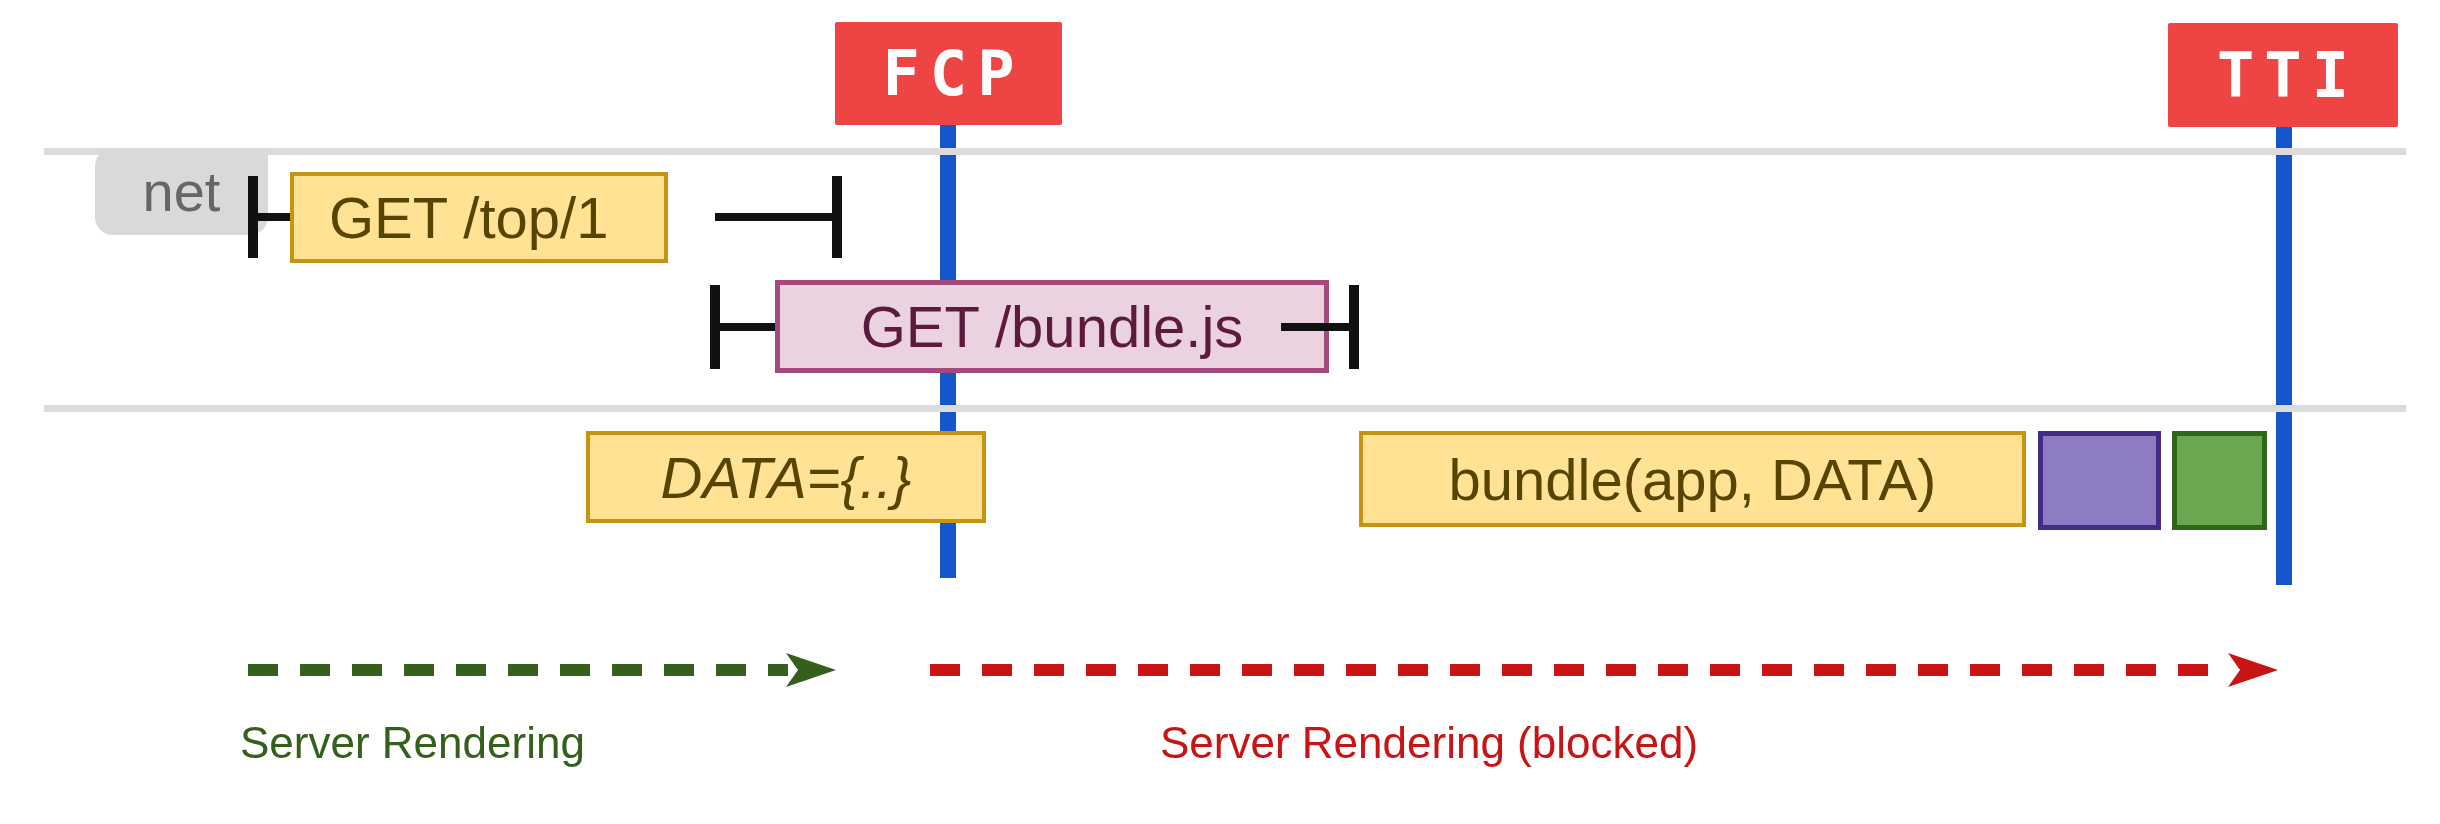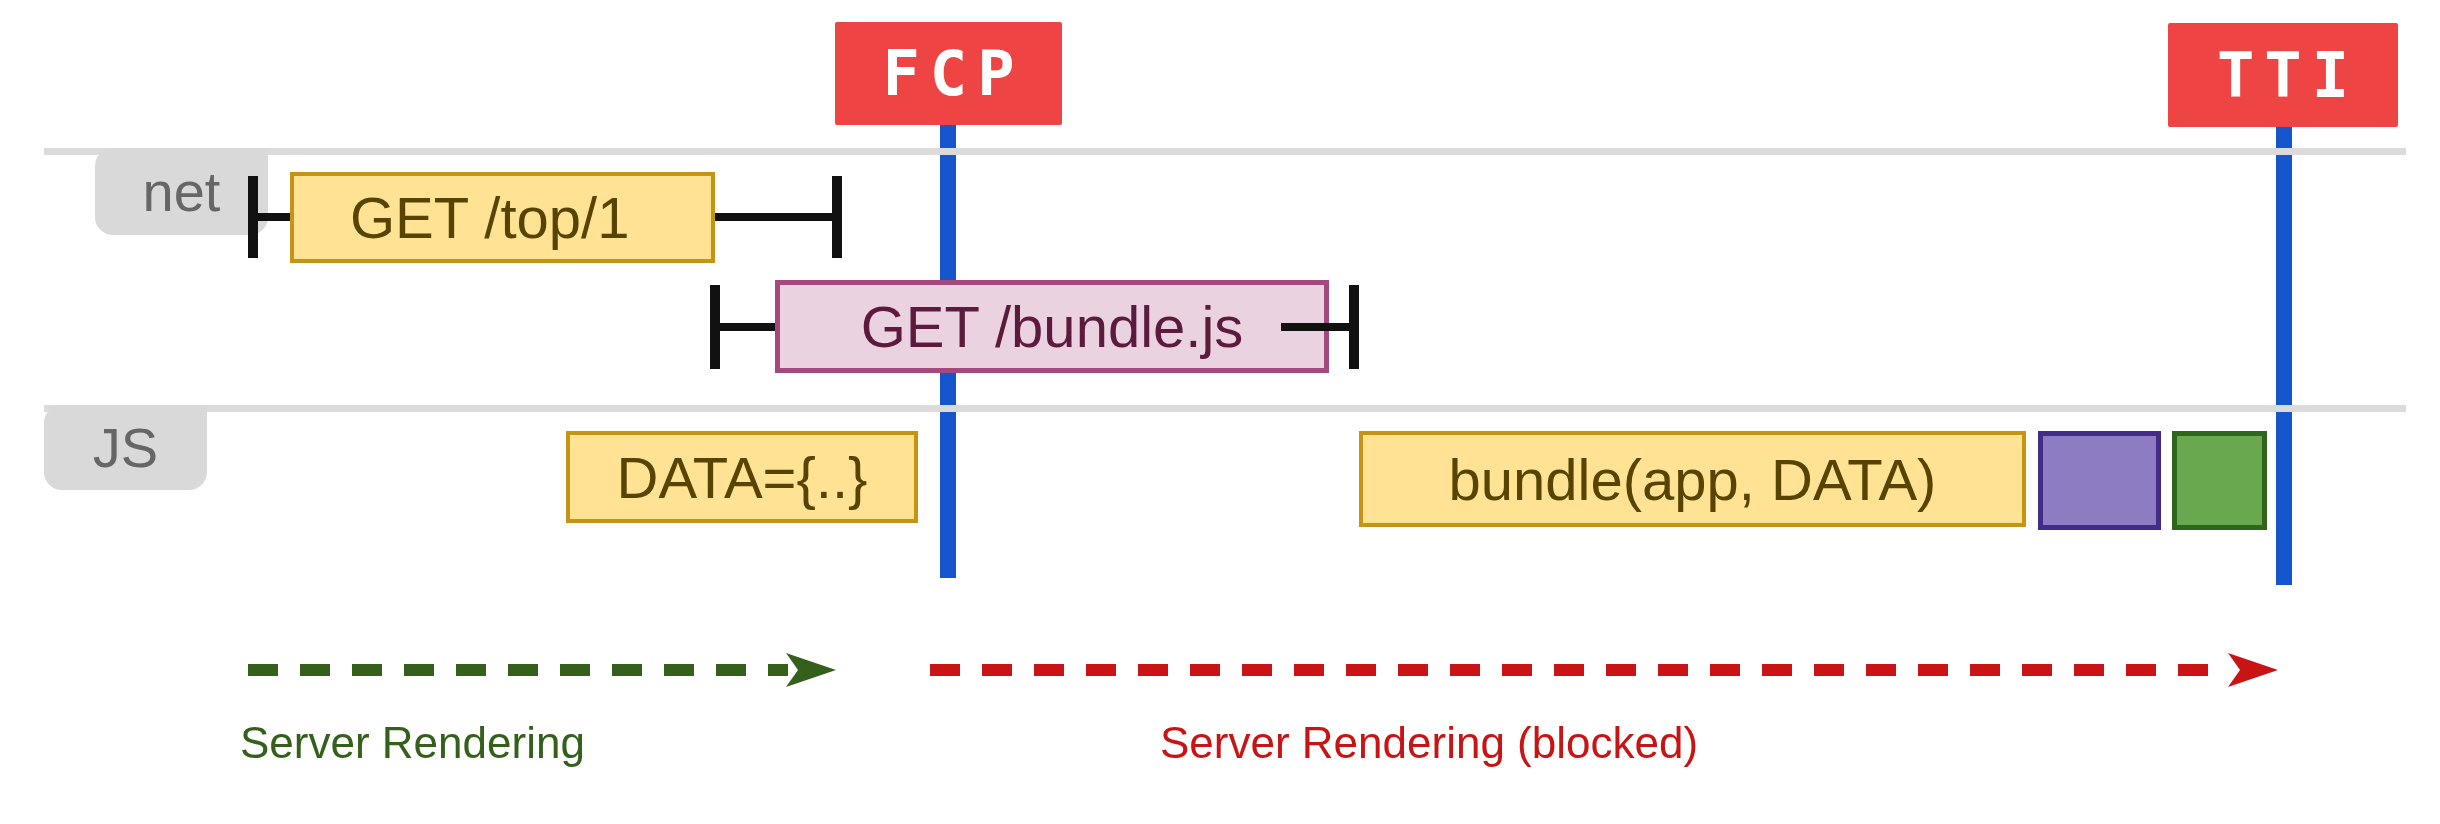--- a/index.html
+++ b/index.html
@@ -50,23 +50,23 @@
   #w2-right { left:1349px; top:285px; height:84px; }
 
   
   .task {
     position:absolute; z-index:4; display:flex; align-items:center;
     font-size:58px; box-sizing:border-box; white-space:nowrap;
   }
   .task.yellow { background:#FFE294; border:4px solid #C59413; color:#574400; }
   .task.pink   { background:#EBD2E0; border:5px solid #A3497B; color:#5C1A3D; }
   .task.center { justify-content:center; }
-  #task-get-top    { left:290px;  top:172px; width:425px; height:91px; padding-left:56px; }
+  #task-get-top    { left:290px;  top:172px; width:378px; height:91px; padding-left:35px; }
   #task-get-bundle { left:775px;  top:280px; width:554px; height:93px; }
-  #task-data       { left:566px;  top:431px; width:352px; height:92px; }
+  #task-data       { left:586px;  top:431px; width:400px; height:92px;font-style:italic; }
   #task-render     { left:1359px; top:431px; width:667px; height:96px; }
   #task-purple { position:absolute; z-index:4; box-sizing:border-box; left:2038px; top:431px; width:123px; height:99px; background:#8E7CC3; border:5px solid #432C85; }
   #task-green  { position:absolute; z-index:4; box-sizing:border-box; left:2172px; top:431px; width:95px;  height:99px; background:#69A84F; border:5px solid #2E661C; }
 
   
   .dash-line { position:absolute; top:664px; height:12px; z-index:1; }
   #server-dashes { left:248px; width:540px;
     background:repeating-linear-gradient(90deg,#35601B 0 30px,transparent 30px 52px); }
   #client-dashes { left:930px; width:1300px;
     background:repeating-linear-gradient(90deg,#C81414 0 30px,transparent 30px 52px); }
@@ -85,23 +85,20 @@
 <div class="canvas">
 
   <div class="vline" id="fcp-line"></div>
   <div class="vline" id="tti-line"></div>
 
   <div class="lane-line" id="net-line"></div>
   <div class="lane-line" id="js-line"></div>
 
   <div class="lane-tab" id="net-tab">
     <span>net</span>
-  </div>
-  <div class="lane-tab" id="js-tab">
-    <span>JS</span>
   </div>
 
   <div class="badge" id="fcp-badge">
     <span>FCP</span>
   </div>
   <div class="badge" id="tti-badge">
     <span>TTI</span>
   </div>
 
   <div class="wbar" id="w1-left"></div>

